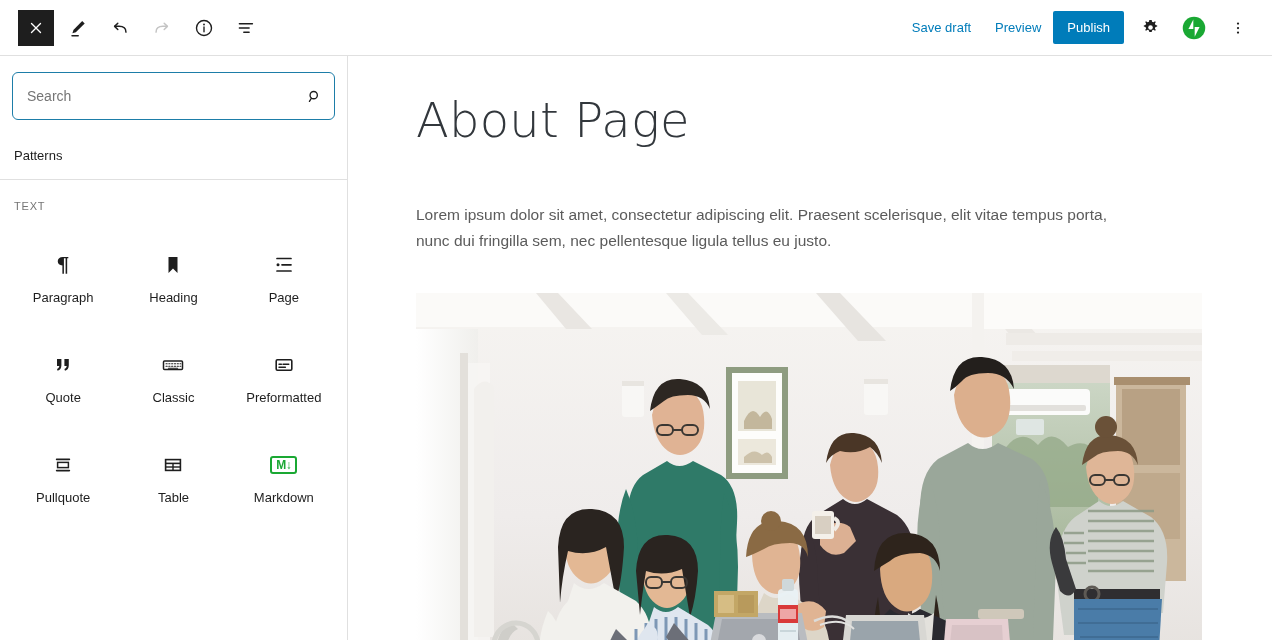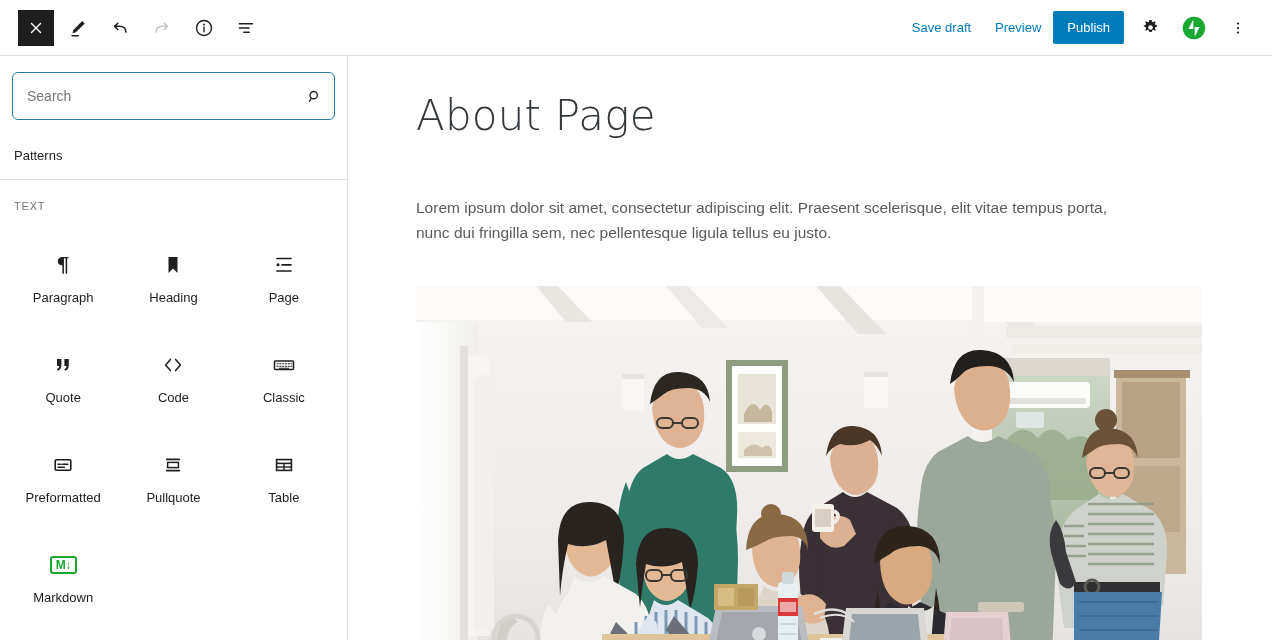--- a/index.html
+++ b/index.html
@@ -219,21 +219,21 @@
     height: 584px;
     background: #ffffff;
     overflow: hidden;
     position: relative;
   }
   .canvas-inner {
     padding: 0;
   }
   .post-title {
     font-family: "DejaVu Sans", sans-serif;
-    font-size: 42px;
+    font-size: 48px;
     font-weight: 300;
     color: #32373c;
     padding: 34px 0 0 68px;
     letter-spacing: 0.2px;
     line-height: 1.25;
   }
   .post-para {
     font-family: Liberation Sans, sans-serif;
     font-size: 15.5px;
     color: #5b5b5b;
@@ -387,29 +387,20 @@
       <button class="block-item">
         <span class="block-icon">
           <svg width="24" height="24" viewBox="0 0 24 24">
             <path d="M6 6 H10.4 V12.2 C10.4 15.3 9 17 6.6 17.8 L6 16 C7.4 15.4 8.2 14.5 8.3 13 H6 Z" fill="#1e1e1e"></path>
             <path d="M13.4 6 H17.8 V12.2 C17.8 15.3 16.4 17 14 17.8 L13.4 16 C14.8 15.4 15.6 14.5 15.7 13 H13.4 Z" fill="#1e1e1e"></path>
           </svg>
         </span>
         <span class="block-name">Quote</span>
       </button>
 
-      <button class="block-item">
-        <span class="block-icon">
-          <svg width="26" height="24" viewBox="0 0 26 24">
-            <path d="M10.4 6.4 L5.6 12 L10.4 17.6" stroke="#1e1e1e" stroke-width="1.5" fill="none" stroke-linecap="round" stroke-linejoin="round"></path>
-            <path d="M15.6 6.4 L20.4 12 L15.6 17.6" stroke="#1e1e1e" stroke-width="1.5" fill="none" stroke-linecap="round" stroke-linejoin="round"></path>
-          </svg>
-        </span>
-        <span class="block-name">Code</span>
-      </button>
 
       <button class="block-item">
         <span class="block-icon">
           <svg width="26" height="24" viewBox="0 0 26 24">
             <rect x="3.5" y="8" width="19" height="8.6" rx="1" stroke="#1e1e1e" stroke-width="1.5" fill="none"></rect>
             <path d="M6 10.7 H7.2 M8.8 10.7 H10 M11.6 10.7 H12.8 M14.4 10.7 H15.6 M17.2 10.7 H18.4 M20 10.7 H20.8" stroke="#1e1e1e" stroke-width="1.1" stroke-linecap="round"></path>
             <path d="M6 13.3 H7.2 M8.8 13.3 H10 M11.6 13.3 H12.8 M14.4 13.3 H15.6 M17.2 13.3 H18.4 M20 13.3 H20.8" stroke="#1e1e1e" stroke-width="1.1" stroke-linecap="round"></path>
             <path d="M8.4 15.2 H17.6" stroke="#1e1e1e" stroke-width="1.1" stroke-linecap="round"></path>
           </svg>
         </span>

